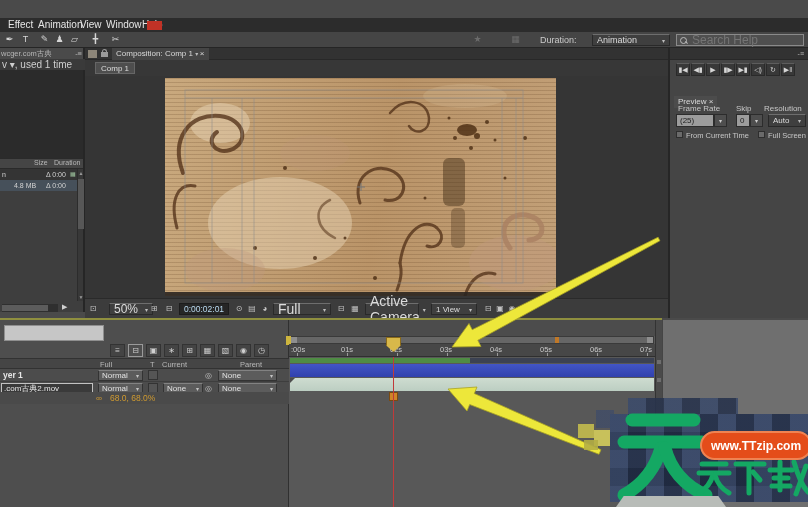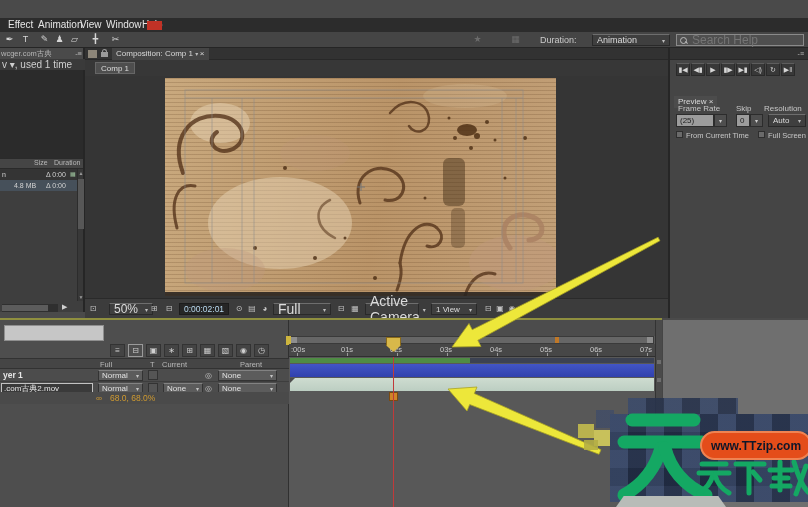--- a/index.html
+++ b/index.html
@@ -95,21 +95,21 @@
   .cti-head{position:absolute;left:97px;top:17px;width:15px;height:15px;background:#d8b84a;border:1px solid #8a6a1a;box-sizing:border-box;clip-path:polygon(0 0,100% 0,100% 55%,50% 100%,0 55%);}
   .tl-strip{position:absolute;left:366px;top:0;width:7px;height:187px;background:#4a4a4a;border-left:1px solid #333;box-sizing:border-box;}
   .farright{left:662px;top:320px;width:146px;height:187px;background:#6f6f6f;border-left:1px solid #454545;box-sizing:border-box;}
   
   .arrows{left:0;top:0;width:808px;height:507px;pointer-events:none;z-index:40;}
   .wm{left:560px;top:396px;width:248px;height:111px;z-index:50;pointer-events:none;}
   .mosaic{position:absolute;background:
      repeating-linear-gradient(90deg, rgba(90,110,150,.25) 0 18px, rgba(10,16,30,.25) 18px 36px),
      repeating-linear-gradient(180deg, #33405c 0 18px, #27334c 18px 36px);}
   .pill{position:absolute;left:140px;top:35px;width:112px;height:29px;background:#e44d1a;border:2px solid #ef8352;border-radius:15px;box-sizing:border-box;display:flex;align-items:center;justify-content:center;}
-  .pill span{color:#0f172a;font-weight:bold;font-size:12px;white-space:nowrap;}
+  .pill span{color:#ffffff;font-weight:bold;font-size:12px;white-space:nowrap;}
   .dish{position:absolute;left:56px;top:100px;width:110px;height:11px;background:#b8bcb8;clip-path:polygon(7% 0,93% 0,100% 100%,0 100%);}
   .yblock{position:absolute;background:#c4bd4e;opacity:.9;}
   .hidden-txt{position:absolute;opacity:0;font-size:8px;}
 </style>
 </head>
 <body>
 
 <div class="screen">
 
 

